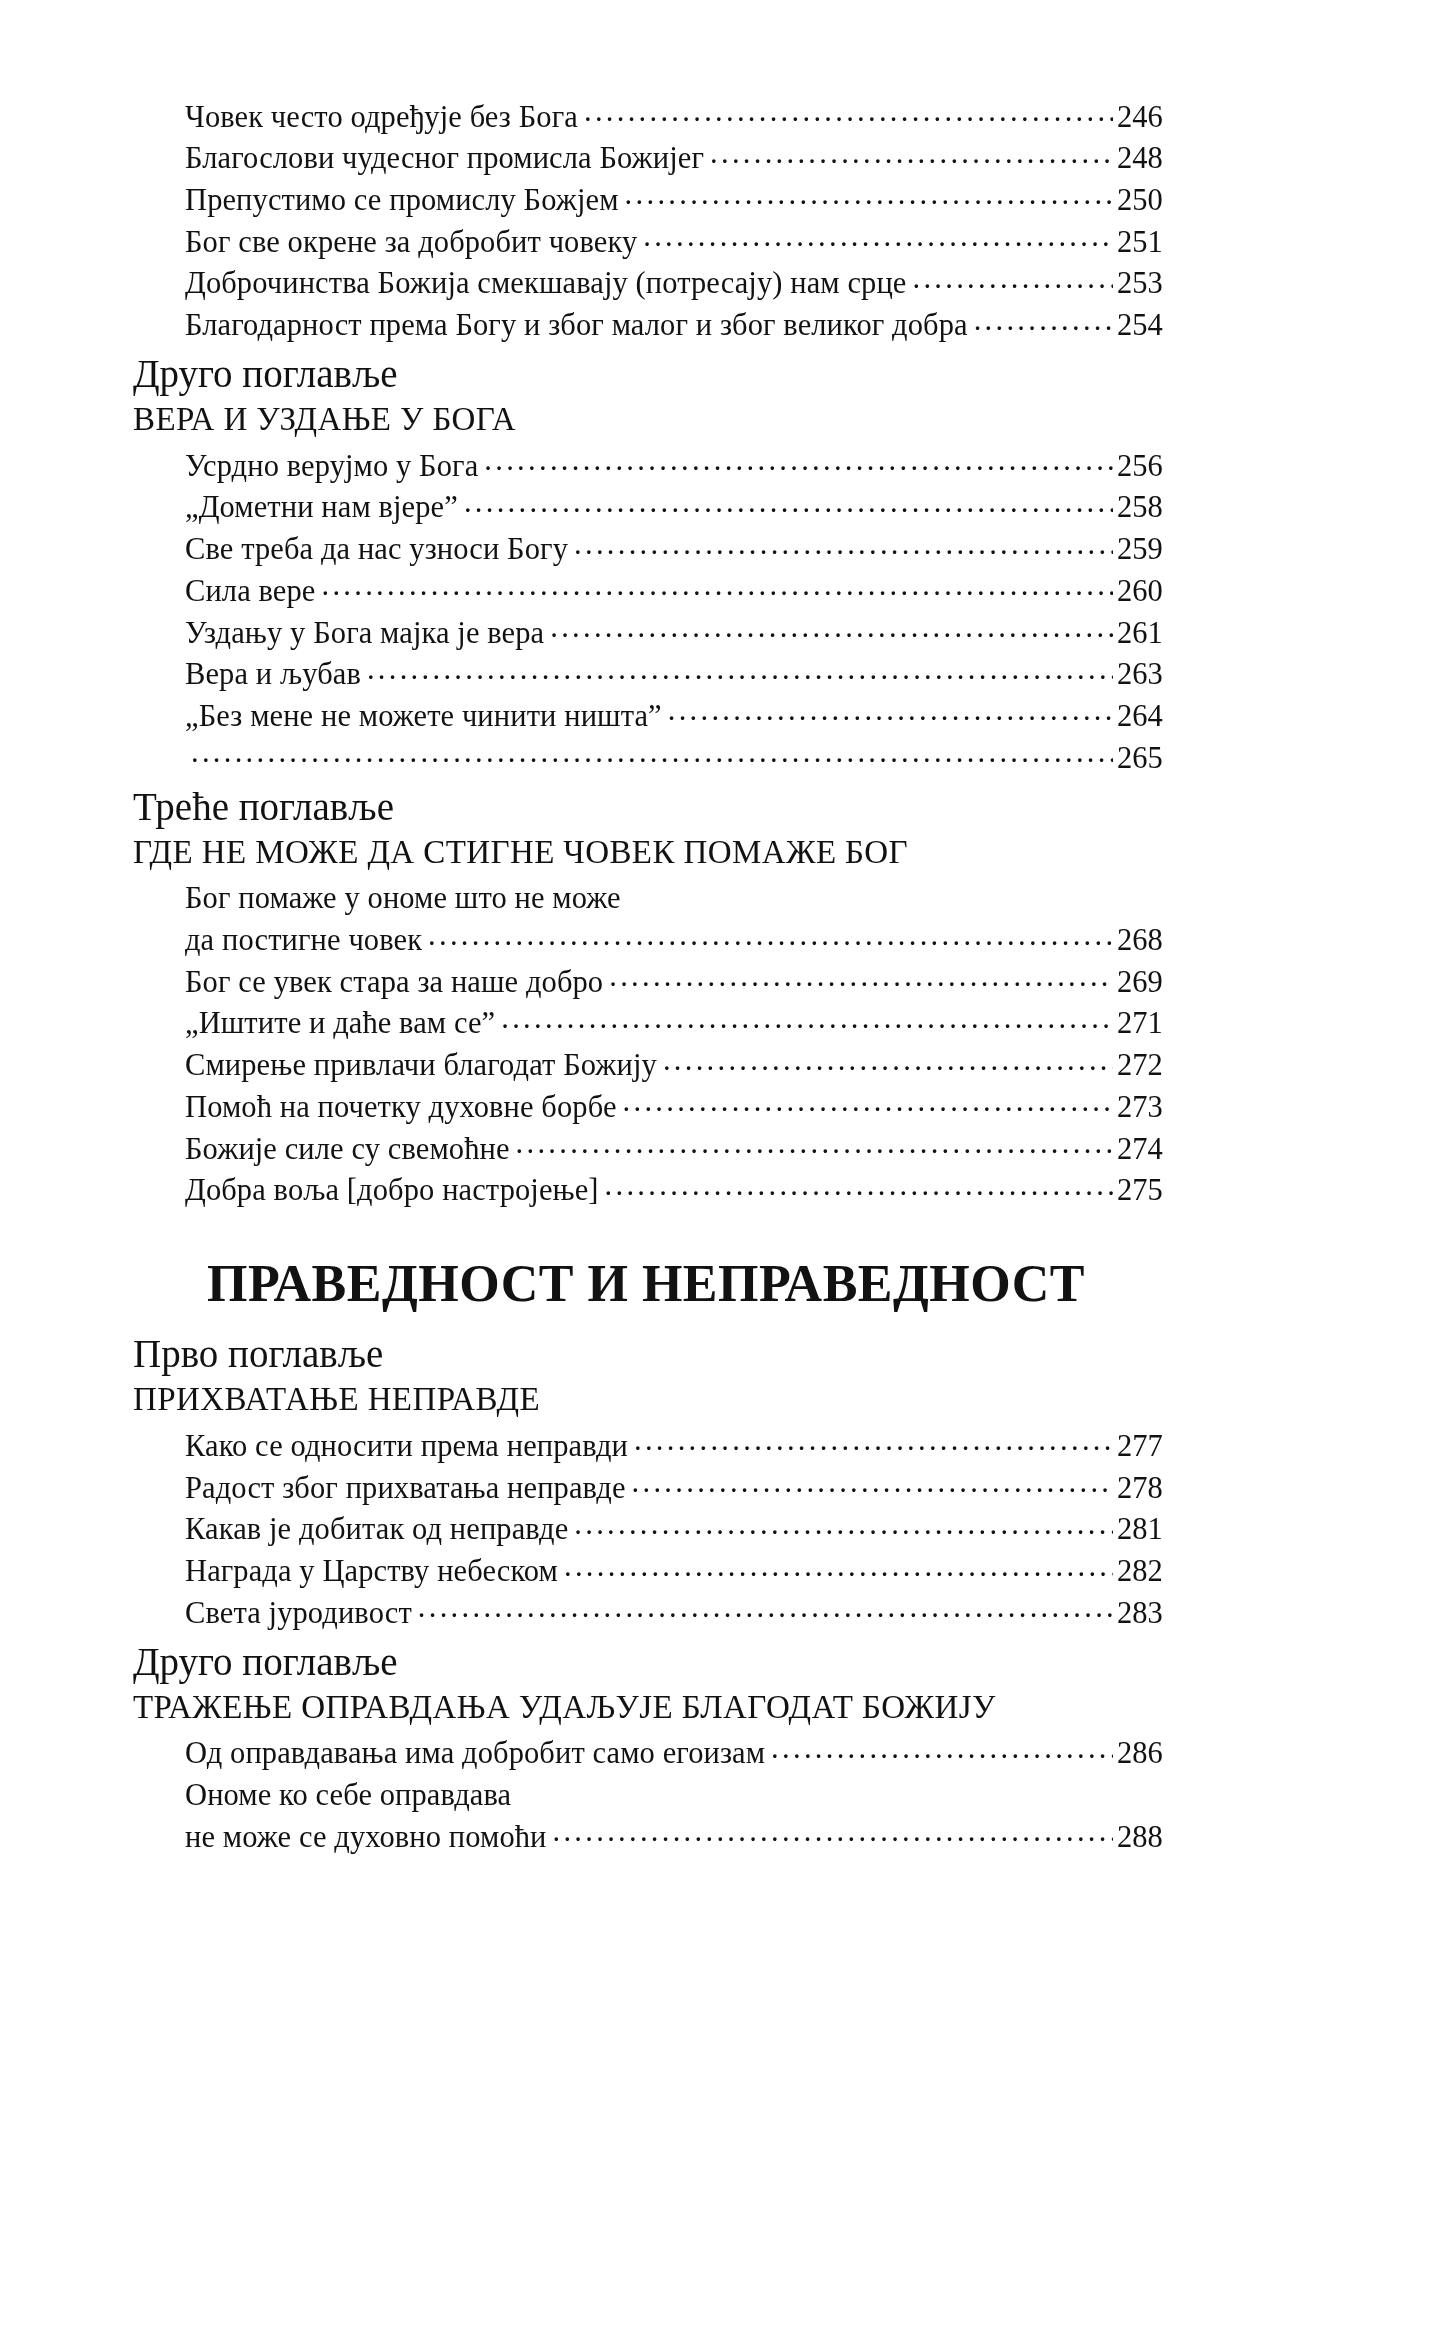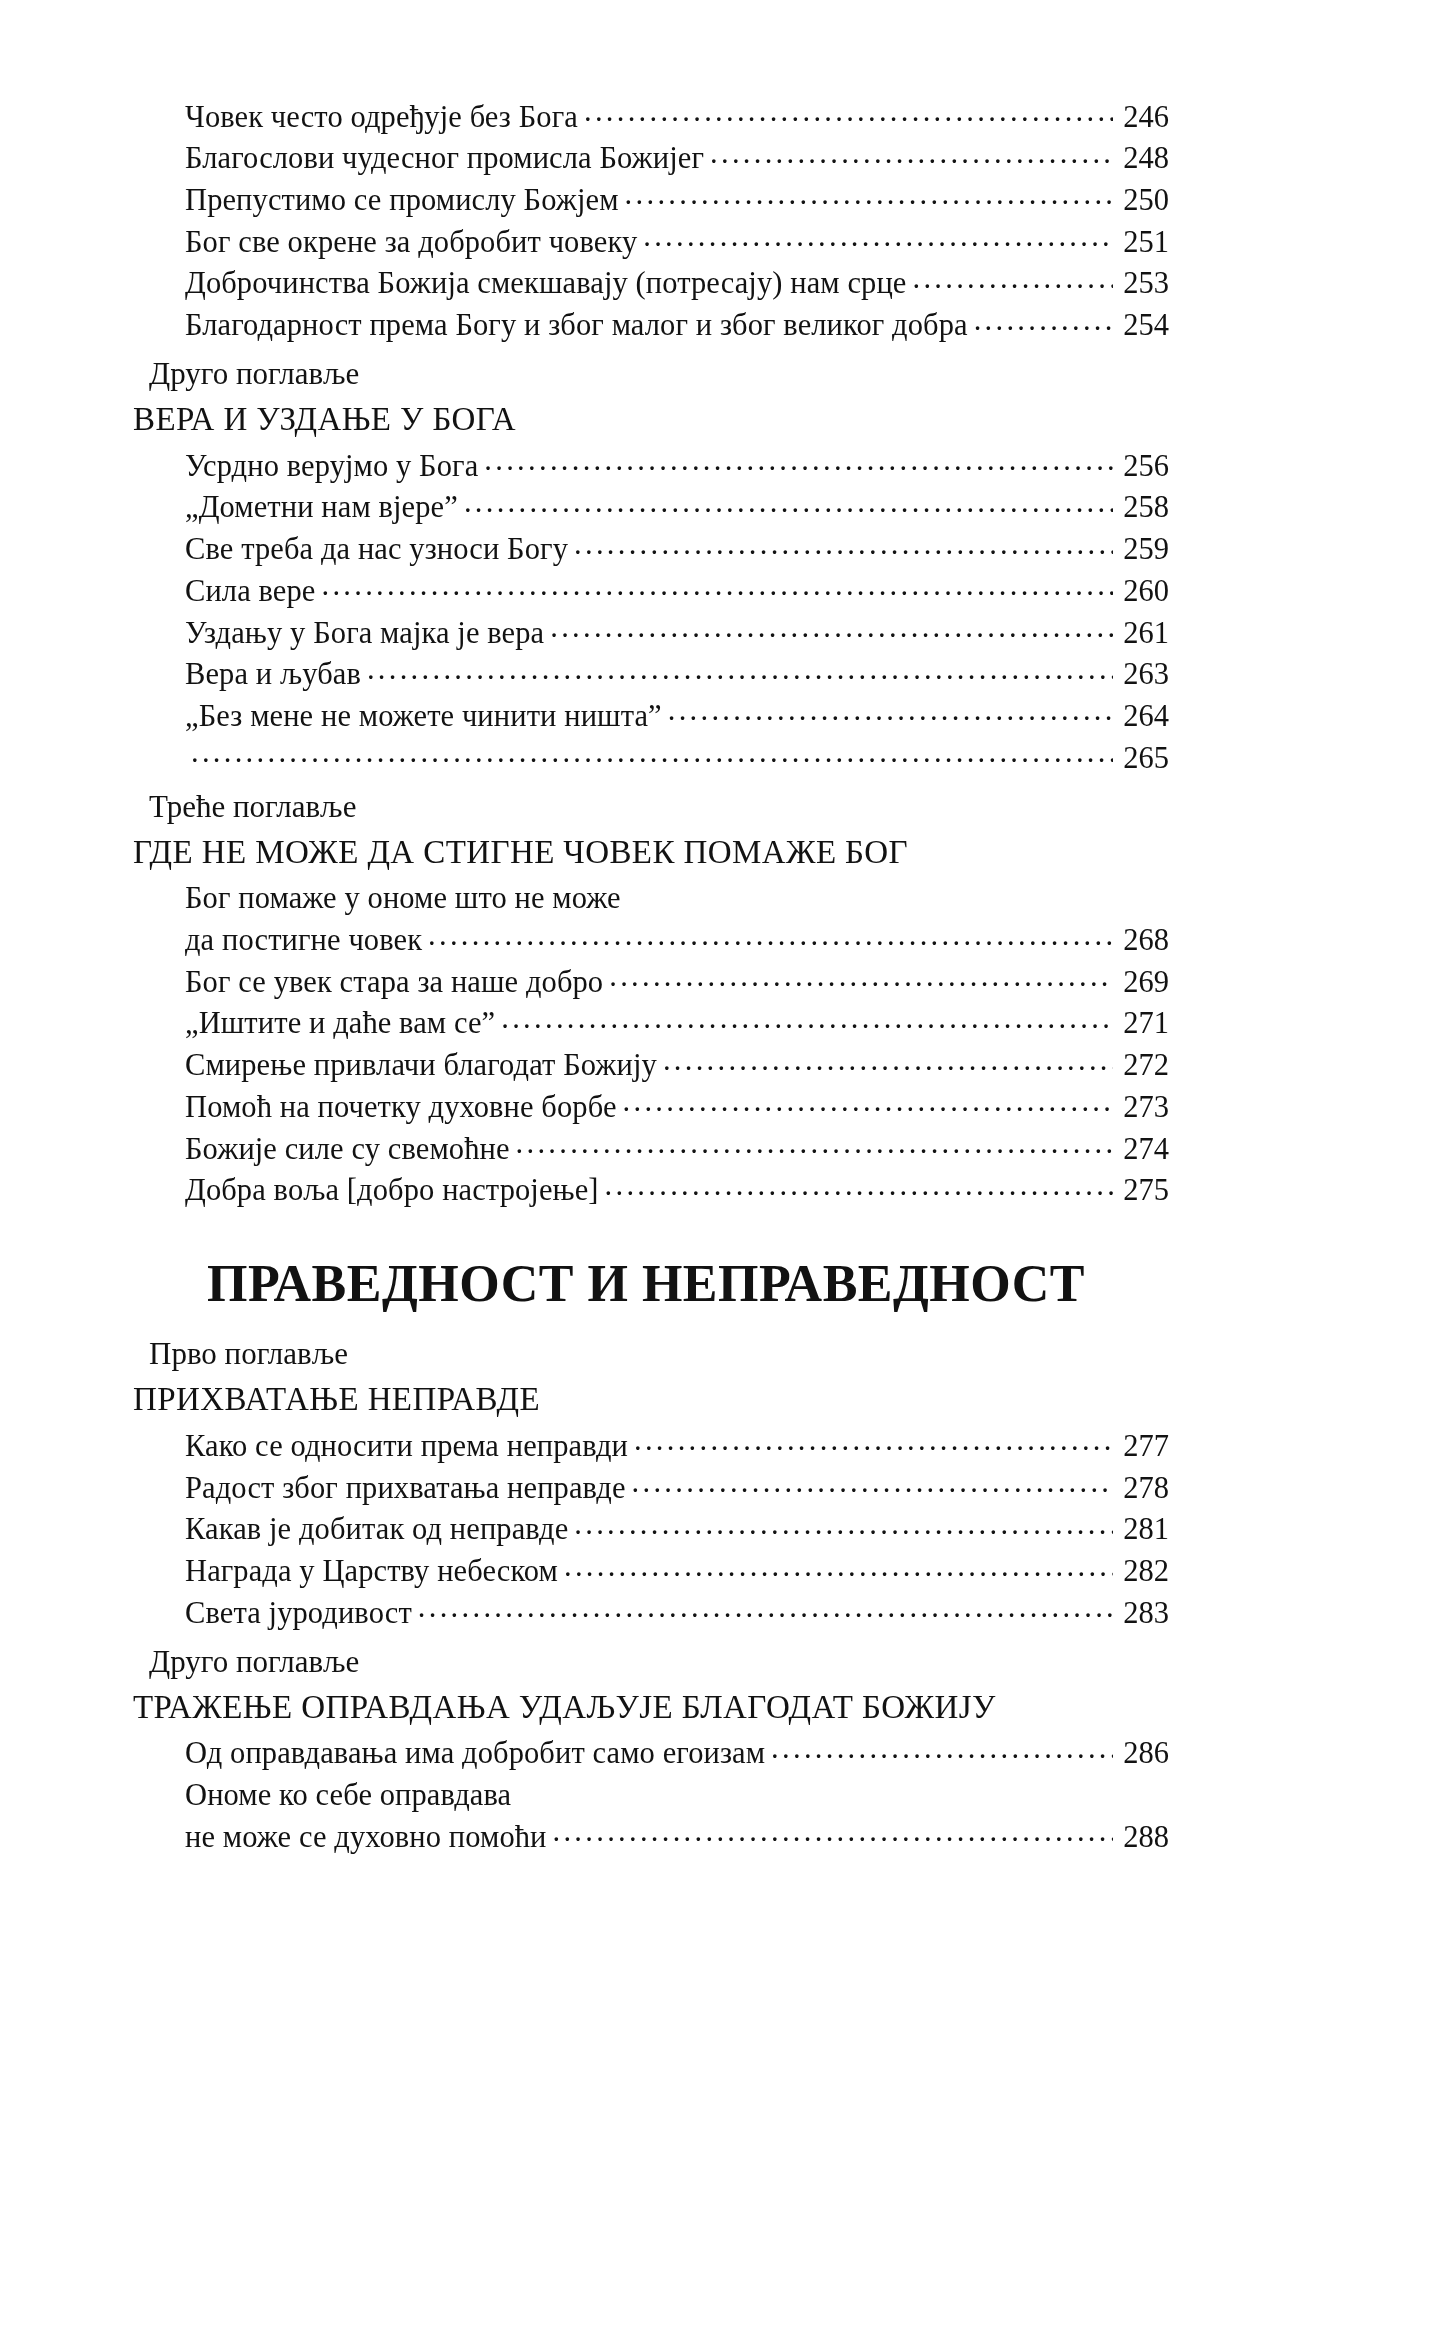--- a/index.html
+++ b/index.html
@@ -50,35 +50,35 @@
     bottom: 0;
     white-space: nowrap;
     letter-spacing: 3.3px;
     font-size: 30.5px;
     line-height: 1em;
     color: #121212;
   }
   .toc-entry .pg {
     flex: 0 0 auto;
     min-width: 58px;
-    text-align: center;
+    text-align: left;
     font-size: 30.5px;
   }
 
   
   .toc-entry.cont-first .leader,
   .toc-entry.cont-first .pg {
     visibility: hidden;
   }
 
   
   .chapter-label {
-    font-size: 31px;
+    font-size: 39px;
     line-height: 44px;
-    margin-left: 16px;
+    margin-left: 0;
     margin-top: 6px;
     white-space: nowrap;
   }
 
   
   .chapter-title {
     font-size: 33px;
     line-height: 46px;
     margin-left: 0;
     margin-bottom: 3px;

